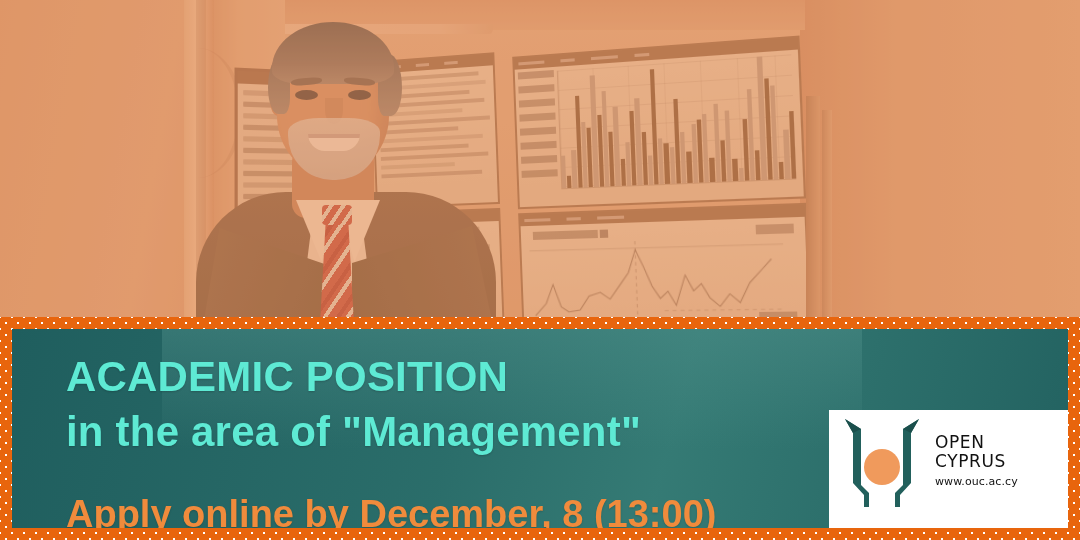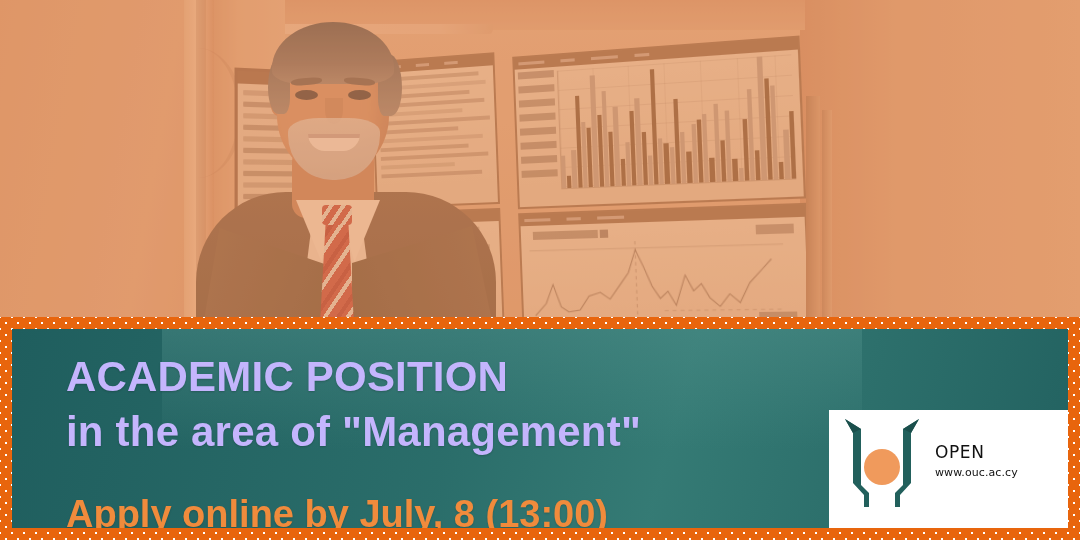--- a/index.html
+++ b/index.html
@@ -436,21 +436,21 @@
     position: absolute;
     left: 150px; top: 0; width: 700px; height: 120px;
     background: linear-gradient(180deg, rgba(84,148,142,.40), rgba(31,94,94,0));
     pointer-events: none;
   }
 
   .headline {
     position: absolute;
     left: 54px;
     top: 20px;
-    color: #c4b5fd;
+    color: #5eead4;
     font-weight: bold;
     font-size: 42px;
     letter-spacing: .2px;
     line-height: 1.32;
     white-space: nowrap;
     text-shadow: 0 1px 2px rgba(0,0,0,.18);
   }
   .headline .l1 { display: block; }
   .headline .l2 { display: block; }
   .apply {
@@ -707,31 +707,32 @@
   <div class="banner">
     <div class="banner-inner">
       <div class="veil"></div>
       <div class="veil2"></div>
 
       <div class="headline">
         <span class="l1">ACADEMIC POSITION</span>
         <span class="l2">in the area of "Management"</span>
       </div>
 
-      <div class="apply">Apply online by July, 8 (13:00)</div>
+      <div class="apply">Apply online by December, 8 (13:00)</div>
 
       <div class="logo-box">
         <svg class="logo-mark" viewBox="0 0 86 100">
           <path d="M6 8 L22 18 L22 74 L30 82 L30 96 L25 96 L25 84 L14 72 L14 22 Z" fill="#22605C"></path>
           <path d="M80 8 L64 18 L64 74 L56 82 L56 96 L61 96 L61 84 L72 72 L72 22 Z" fill="#22605C"></path>
           <path d="M6 8 L22 18 L14 22 Z" fill="#1B4F4C"></path>
           <path d="M80 8 L64 18 L72 22 Z" fill="#1B4F4C"></path>
           <circle cx="43" cy="56" r="18" fill="#F09A5C"></circle>
         </svg>
         <div class="logo-text">
           <span class="ln">OPEN</span>
+          <span class="ln">CYPRUS</span>
           <span class="url">www.ouc.ac.cy</span>
         </div>
       </div>
     </div>
   </div>
 
 </div>
 
 </body></html>

